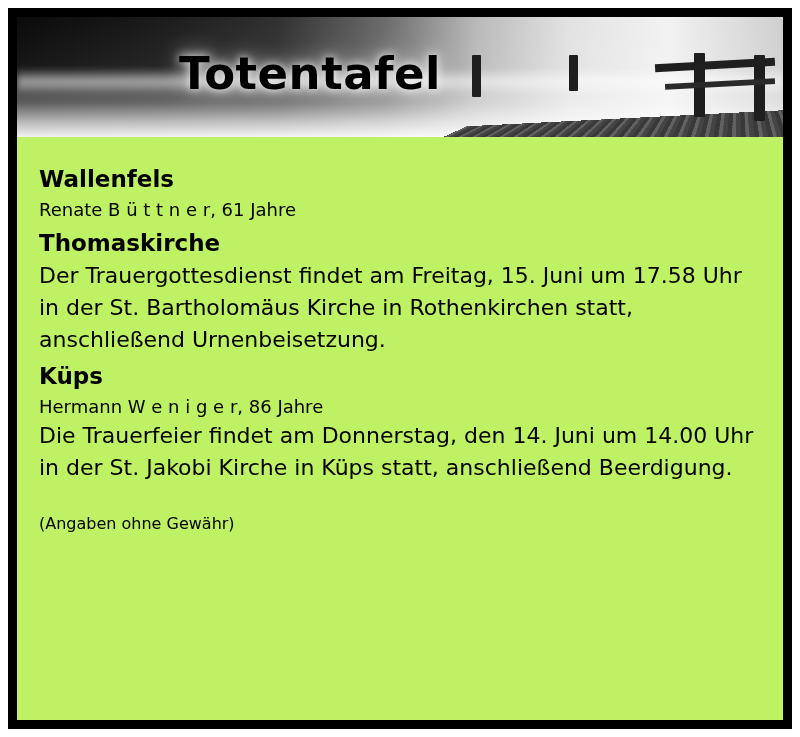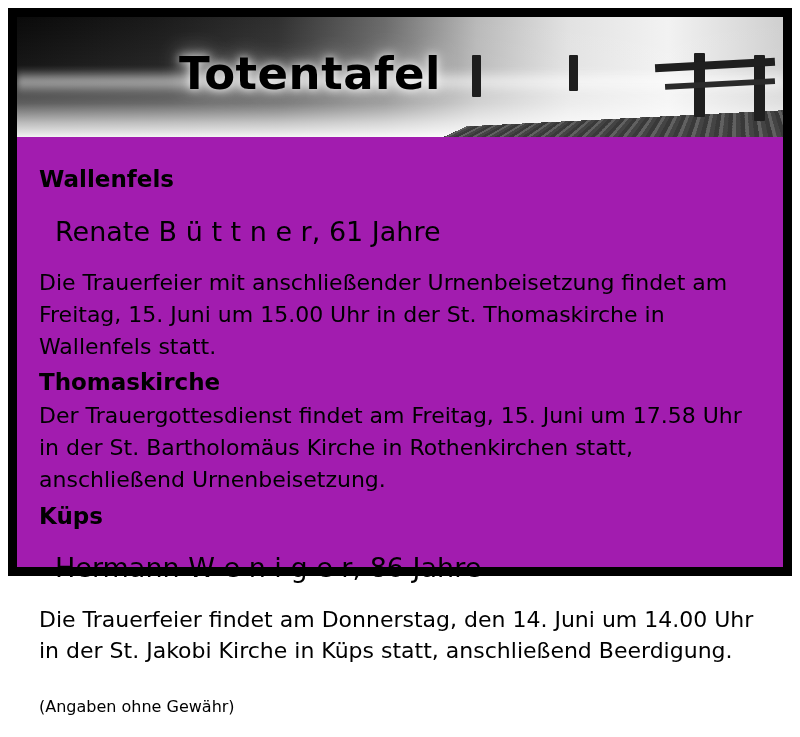--- a/index.html
+++ b/index.html
@@ -21,24 +21,24 @@
     background: #ffffff;
     box-sizing: border-box;
   }
 
   
   .frame {
     position: absolute;
     left: 8px;
     top: 8px;
     width: 784px;
-    height: 568px;
+    height: 721px;
     border: 9px solid #000000;
     box-sizing: border-box;
-    background: #a21caf;
+    background: #bef264;
   }
 
   
   .masthead {
     position: relative;
     height: 120px;
     width: 100%;
     overflow: hidden;
     background: #111;
   }
@@ -149,23 +149,23 @@
   .entry {
     margin-bottom: 2px;
   }
   .place {
     font-size: 23px;
     font-weight: bold;
     line-height: 1.42;
     margin: 4px 0 1px 0;
   }
   .person {
-    font-size: 27px;
+    font-size: 18px;
     line-height: 1.45;
-    margin: 16px;
+    margin: 0;
   }
   .detail {
     font-size: 22px;
     line-height: 1.45;
     margin: 0;
   }
   .entry + .entry { margin-top: 4px; }
 
   .disclaimer {
     font-size: 16px;
@@ -192,21 +192,20 @@
         <div class="rail2"></div>
       </div>
       <div class="masthead-title">Totentafel</div>
     </div>
 
     <div class="content">
 
       <div class="entry">
         <div class="place">Wallenfels</div>
         <div class="person">Renate B ü t t n e r, 61 Jahre</div>
-        <div class="detail">Die Trauerfeier mit anschließender Urnenbeisetzung findet am Freitag, 15. Juni um 15.00 Uhr in der St. Thomaskirche in Wallenfels statt.</div>
       </div>
 
       <div class="entry">
         <div class="place">Thomaskirche</div>
         <div class="detail">Der Trauergottesdienst findet am Freitag, 15. Juni um 17.58 Uhr in der St. Bartholomäus Kirche in Rothenkirchen statt, anschließend Urnenbeisetzung.</div>
       </div>
 
       <div class="entry">
         <div class="place">Küps</div>
         <div class="person">Hermann W e n i g e r, 86 Jahre</div>

